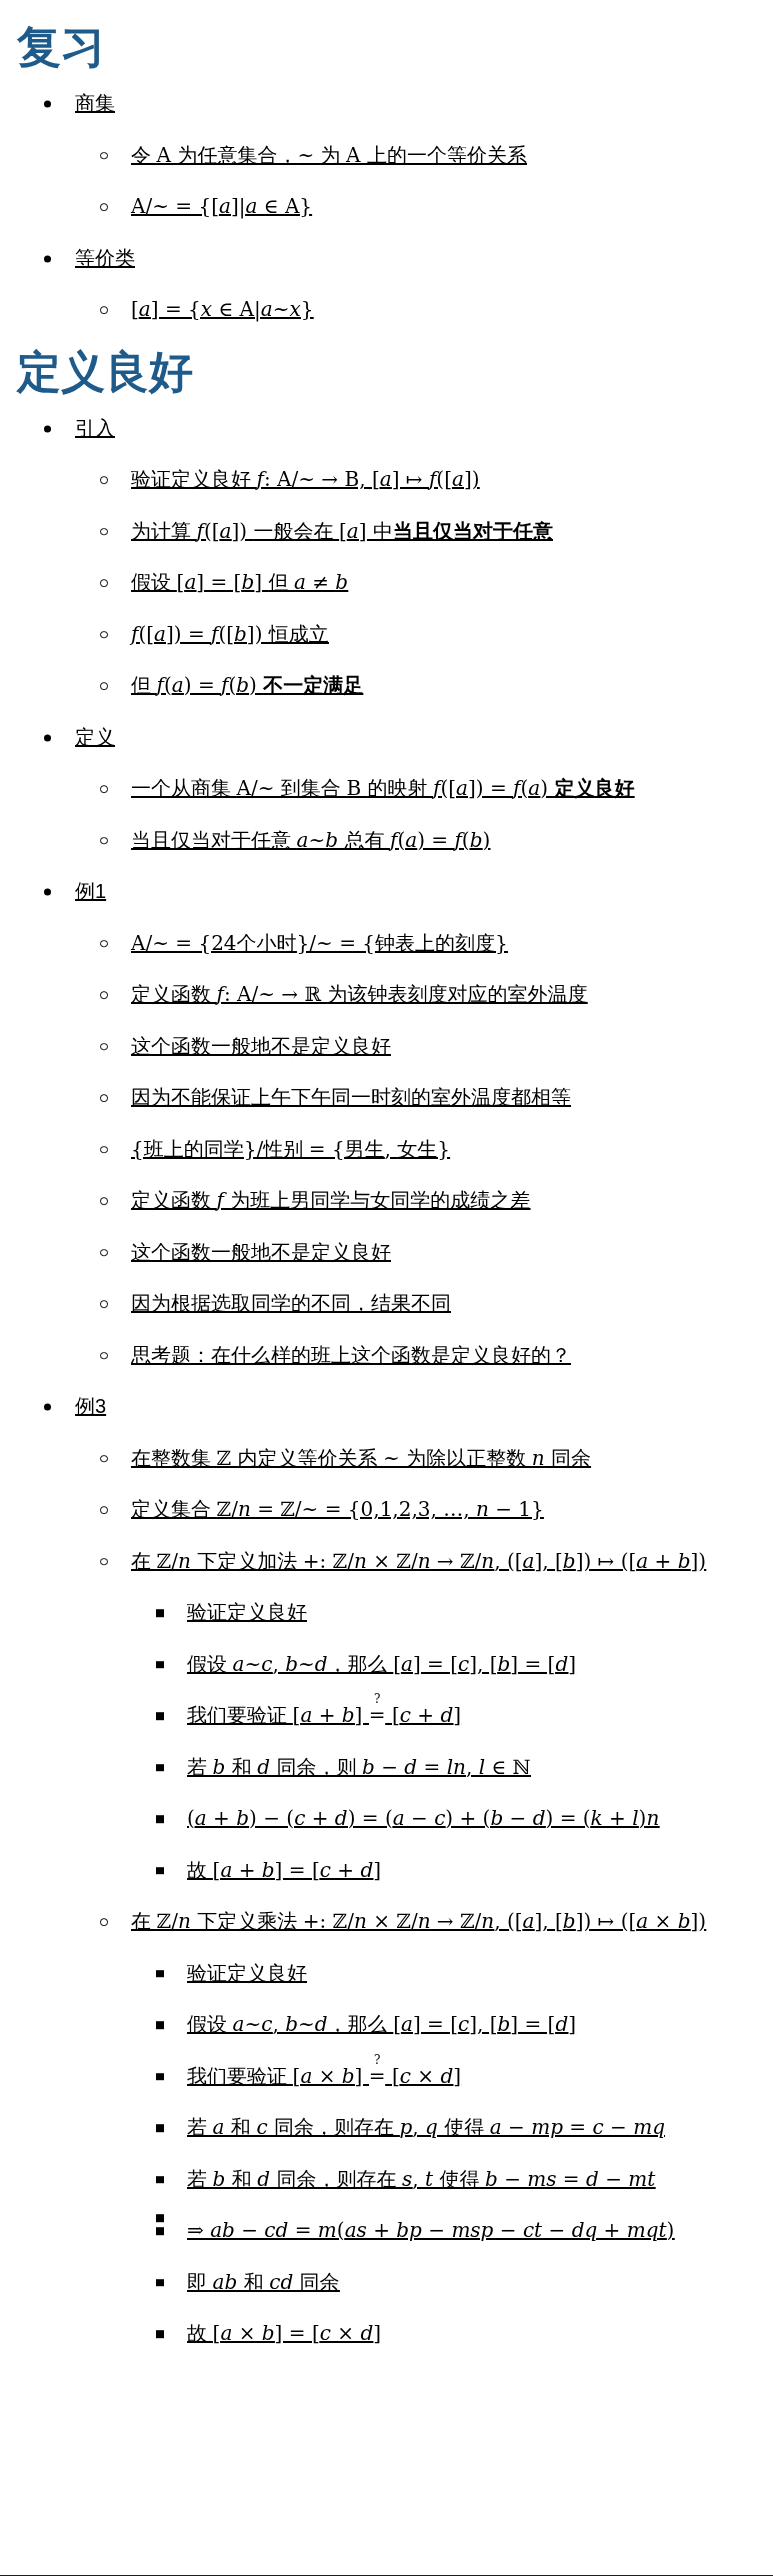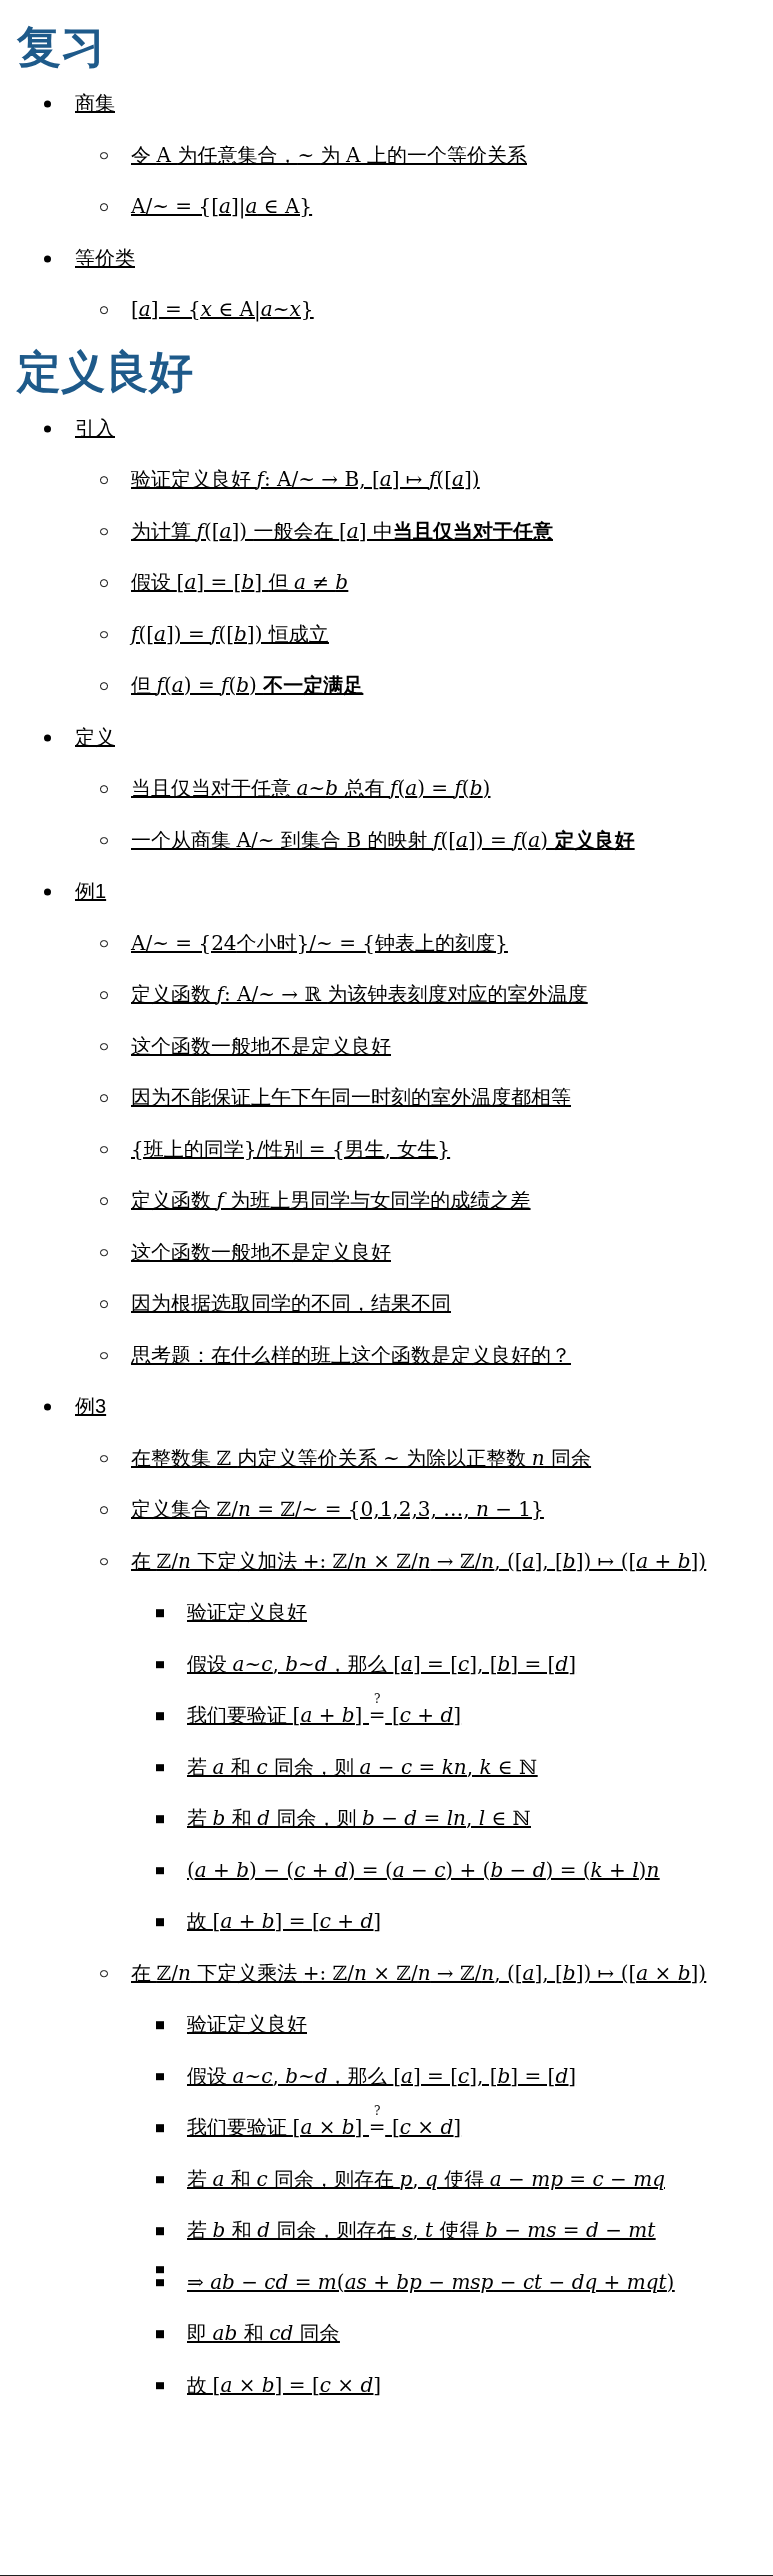--- a/index.html
+++ b/index.html
@@ -78,24 +78,24 @@
         </li>
       <li>
           <div class="line"><span class="bullet b-circle"></span><span class="cjk">但 </span><span class="math"><i>f</i>(<i>a</i>) = <i>f</i>(<i>b</i>) </span><span class="bold">不一定满足</span></div>
         </li>
     </ul>
   </li>
   <li>
     <div class="line"><span class="bullet b-disc"></span><span class="cjk">定义</span></div>
     <ul>
       <li>
+          <div class="line"><span class="bullet b-circle"></span><span class="cjk">一个从商集 </span><span class="math">A/~ </span><span class="cjk">到集合 </span><span class="math">B </span><span class="cjk">的映射 </span><span class="math"><i>f</i>([<i>a</i>]) = <i>f</i>(<i>a</i>) </span><span class="bold">定义良好</span></div>
+        </li>
+      <li>
           <div class="line"><span class="bullet b-circle"></span><span class="cjk">当且仅当对于任意 </span><span class="math"><i>a</i>~<i>b</i> </span><span class="cjk">总有 </span><span class="math"><i>f</i>(<i>a</i>) = <i>f</i>(<i>b</i>)</span></div>
-        </li>
-      <li>
-          <div class="line"><span class="bullet b-circle"></span><span class="cjk">一个从商集 </span><span class="math">A/~ </span><span class="cjk">到集合 </span><span class="math">B </span><span class="cjk">的映射 </span><span class="math"><i>f</i>([<i>a</i>]) = <i>f</i>(<i>a</i>) </span><span class="bold">定义良好</span></div>
         </li>
     </ul>
   </li>
   <li>
     <div class="line"><span class="bullet b-disc"></span><span class="cjk">例1</span></div>
     <ul>
       <li>
           <div class="line"><span class="bullet b-circle"></span><span class="math">A/~ = {24</span><span class="cjk">个小时</span><span class="math">}/~ = {</span><span class="cjk">钟表上的刻度</span><span class="math">}</span></div>
         </li>
       <li>
@@ -143,23 +143,20 @@
           <li>
               <div class="line"><span class="bullet b-square"></span><span class="cjk">验证定义良好</span></div>
             </li>
           <li>
               <div class="line"><span class="bullet b-square"></span><span class="cjk">假设 </span><span class="math"><i>a</i>~<i>c</i>, <i>b</i>~<i>d</i></span><span class="cjk">，那么 </span><span class="math">[<i>a</i>] = [<i>c</i>], [<i>b</i>] = [<i>d</i>]</span></div>
             </li>
           <li>
               <div class="line"><span class="bullet b-square"></span><span class="cjk">我们要验证 </span><span class="math">[<i>a</i> + <i>b</i>] </span><span class="qeq"><span class="q">?</span><span class="e">=</span></span><span class="math"> [<i>c</i> + <i>d</i>]</span></div>
             </li>
           <li>
-              <div class="line"><span class="bullet b-square"></span><span class="cjk">若 </span><span class="math"><i>a</i> </span><span class="cjk">和 </span><span class="math"><i>c</i> </span><span class="cjk">同余，则 </span><span class="math"><i>a</i> − <i>c</i> = <i>kn</i>, <i>k</i> ∈ ℕ</span></div>
-            </li>
-          <li>
               <div class="line"><span class="bullet b-square"></span><span class="cjk">若 </span><span class="math"><i>b</i> </span><span class="cjk">和 </span><span class="math"><i>d</i> </span><span class="cjk">同余，则 </span><span class="math"><i>b</i> − <i>d</i> = <i>ln</i>, <i>l</i> ∈ ℕ</span></div>
             </li>
           <li>
               <div class="line"><span class="bullet b-square"></span><span class="math">(<i>a</i> + <i>b</i>) − (<i>c</i> + <i>d</i>) = (<i>a</i> − <i>c</i>) + (<i>b</i> − <i>d</i>) = (<i>k</i> + <i>l</i>)<i>n</i></span></div>
             </li>
           <li>
               <div class="line"><span class="bullet b-square"></span><span class="cjk">故 </span><span class="math">[<i>a</i> + <i>b</i>] = [<i>c</i> + <i>d</i>]</span></div>
             </li>
         </ul>
       </li>

